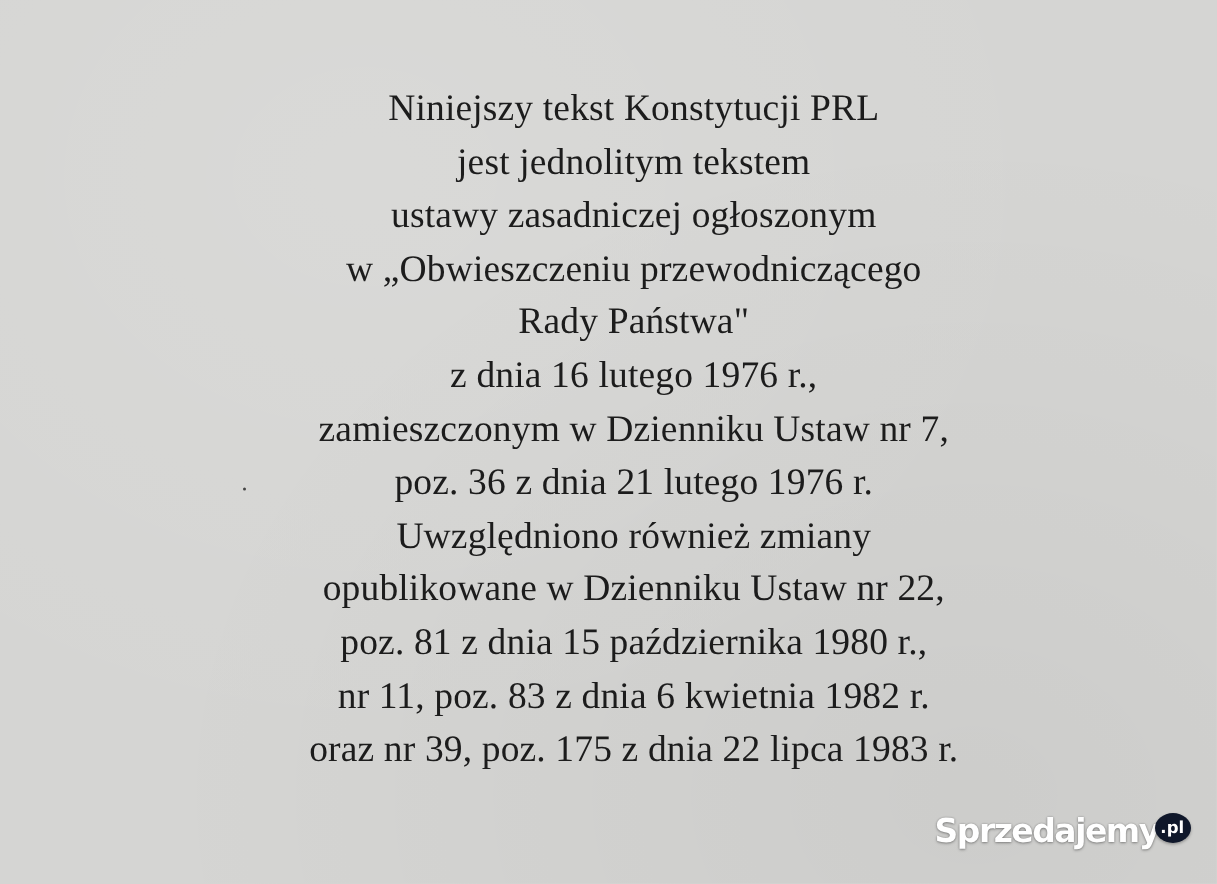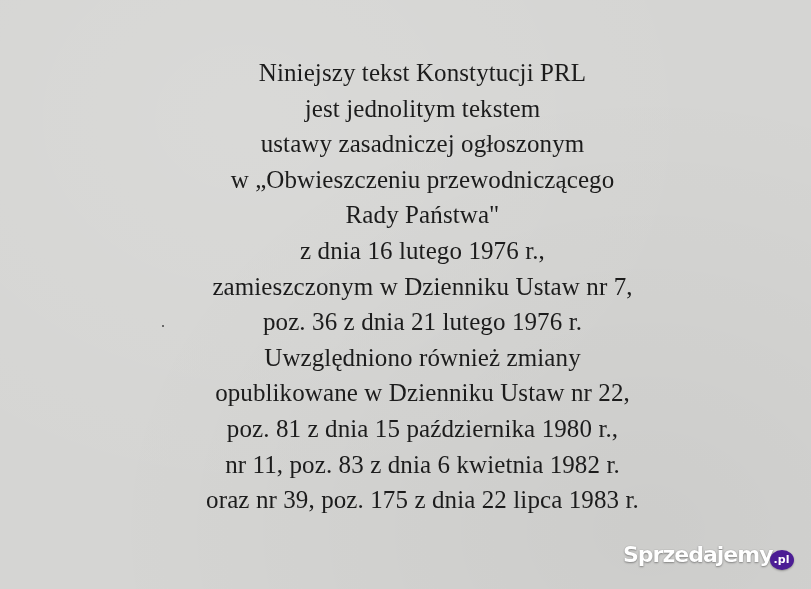--- a/index.html
+++ b/index.html
@@ -47,39 +47,39 @@
       height: 2px;
       border-radius: 50%;
       background: #444;
     }
     .watermark {
       position: absolute;
       left: 623px;
       top: 538px;
       height: 32px;
       display: flex;
-      align-items: flex-end;
+      align-items: center;
     }
     .watermark-text {
       font-family: "DejaVu Sans", "Liberation Sans", sans-serif;
       font-weight: bold;
       font-size: 22px;
       letter-spacing: -1px;
       color: #ffffff;
       text-shadow: 0 1px 2px rgba(0,0,0,0.35), 0 0 1px rgba(0,0,0,0.3);
       line-height: 30px;
       margin-top: 1px;
     }
     .watermark-badge {
       margin-left: -3px;
       margin-top: -4px;
       width: 24px;
       height: 20px;
       border-radius: 50%;
-      background: #4c1d95;
+      background: #0f172a;
       color: #ffffff;
       font-family: "DejaVu Sans", "Liberation Sans", sans-serif;
       font-weight: bold;
       font-size: 11px;
       line-height: 20px;
       text-align: center;
       box-shadow: 0 1px 2px rgba(0,0,0,0.3);
     }
   </style>
 </head>

